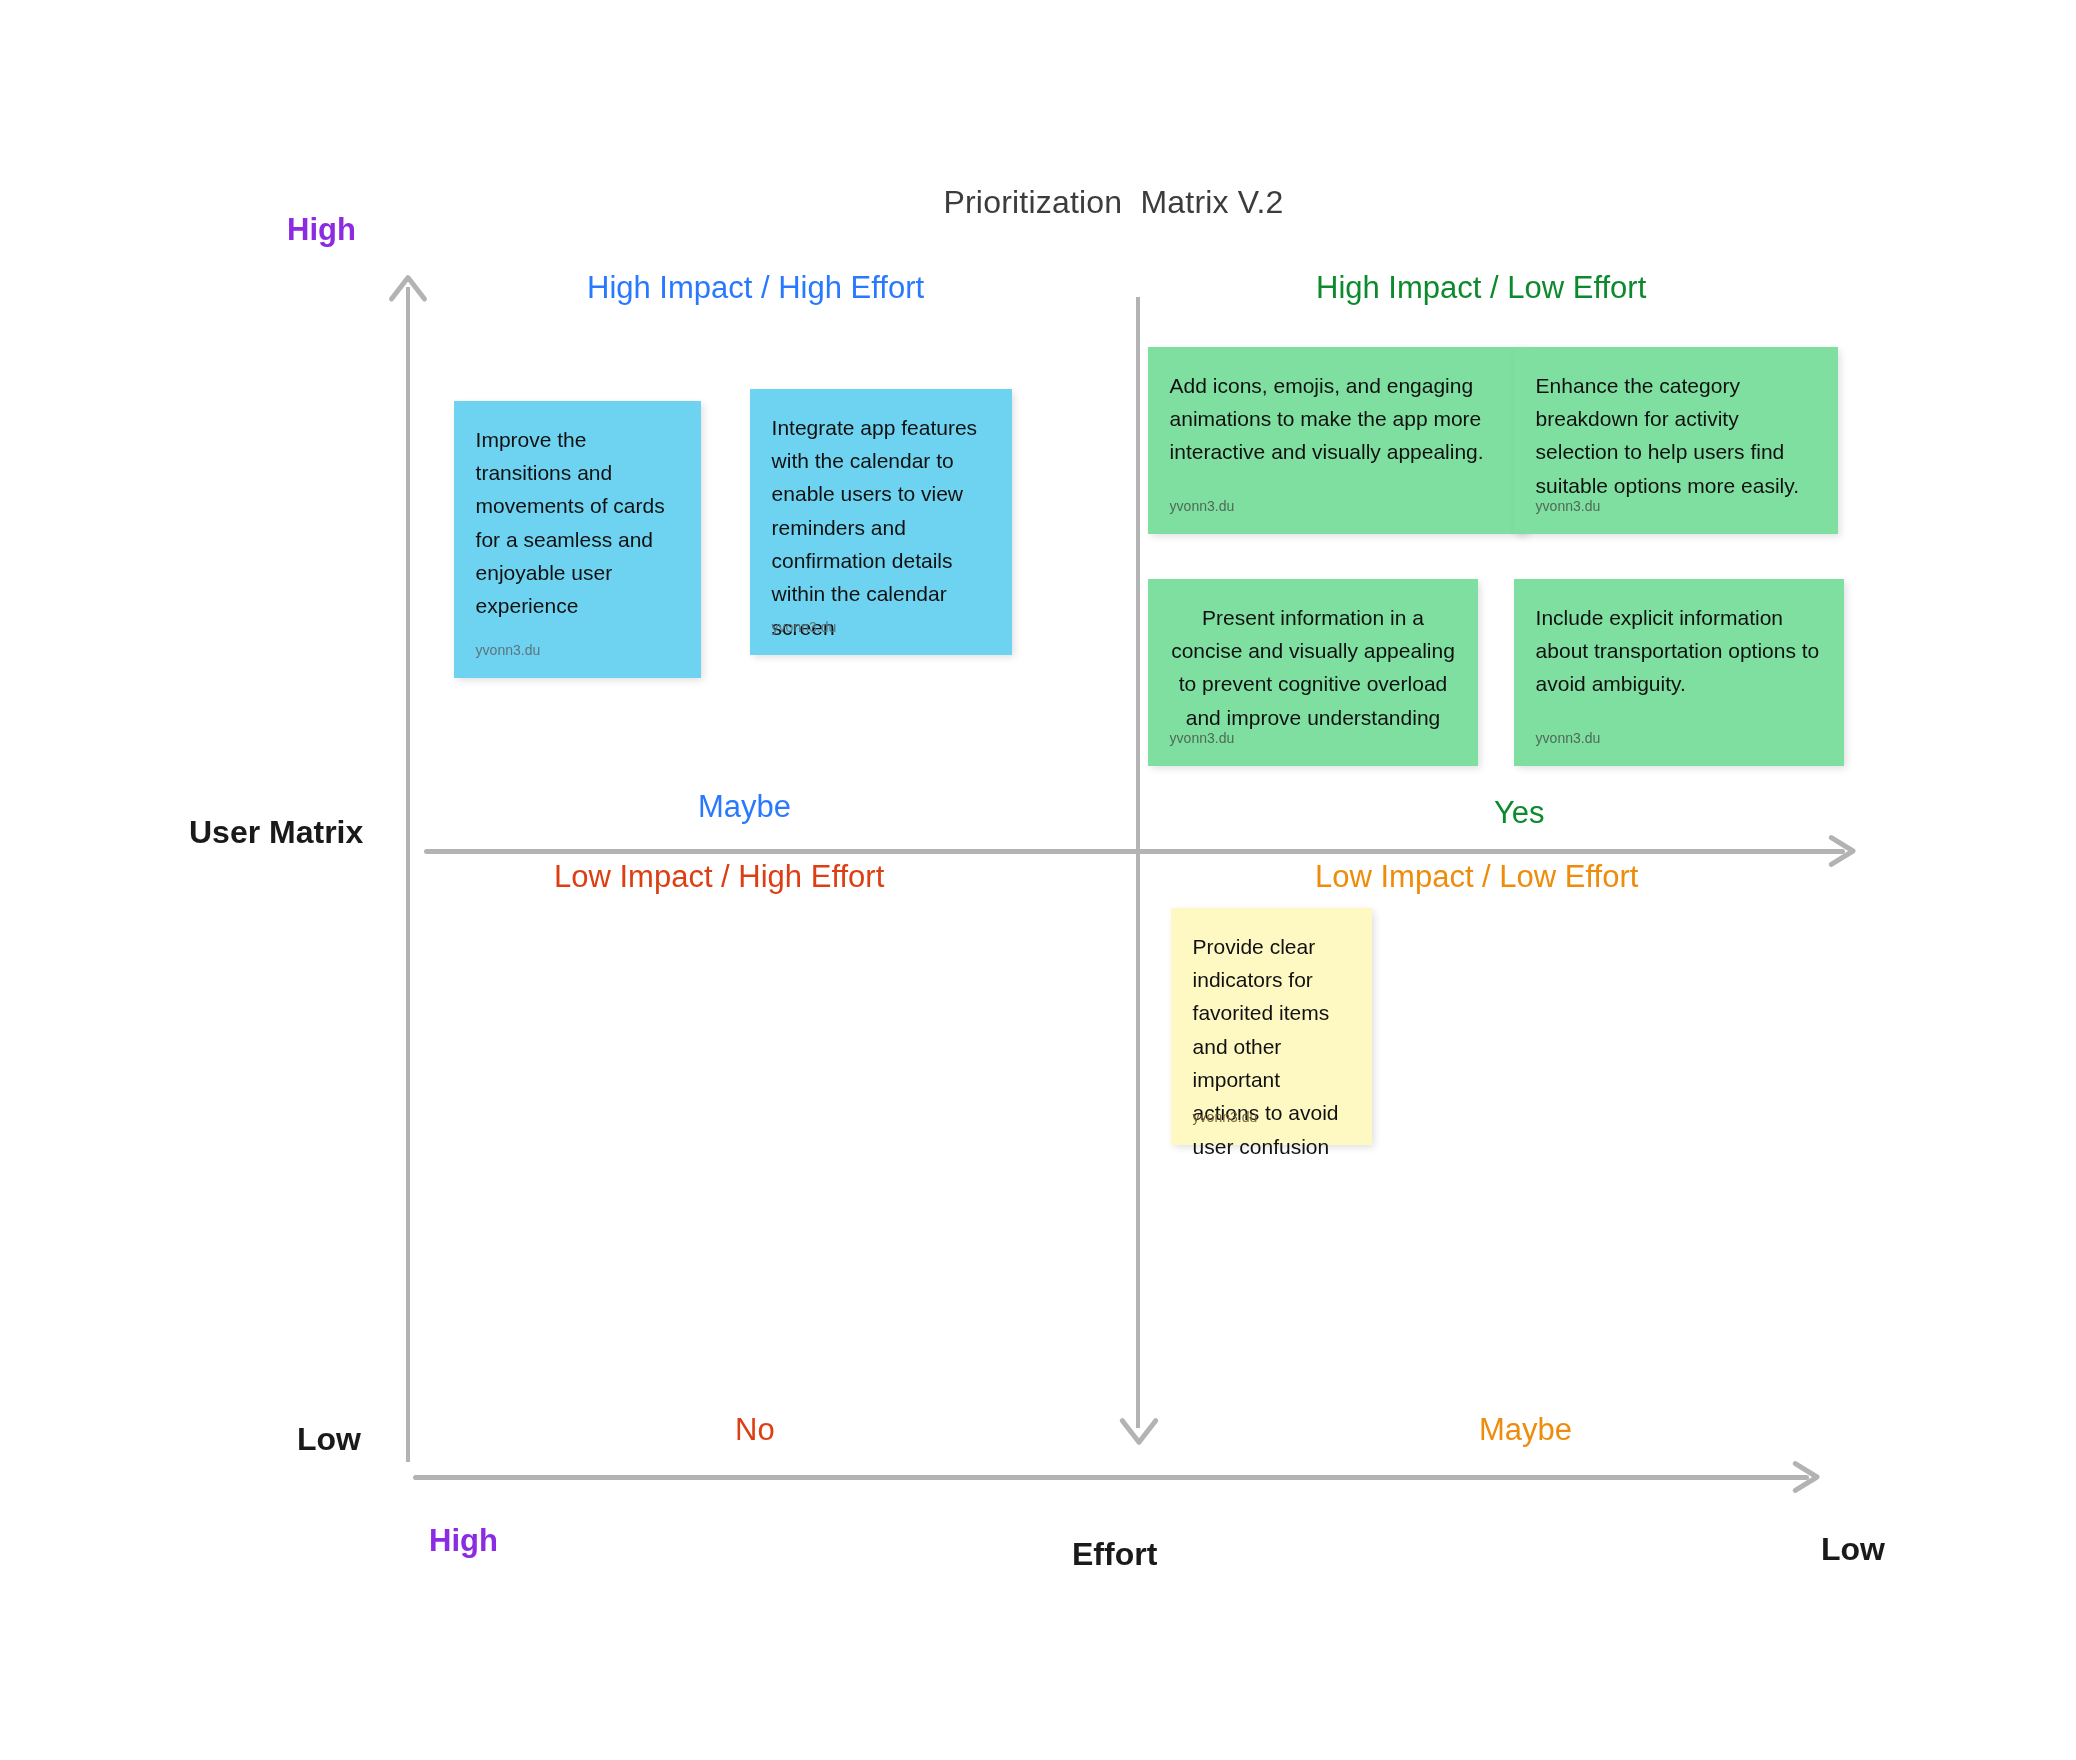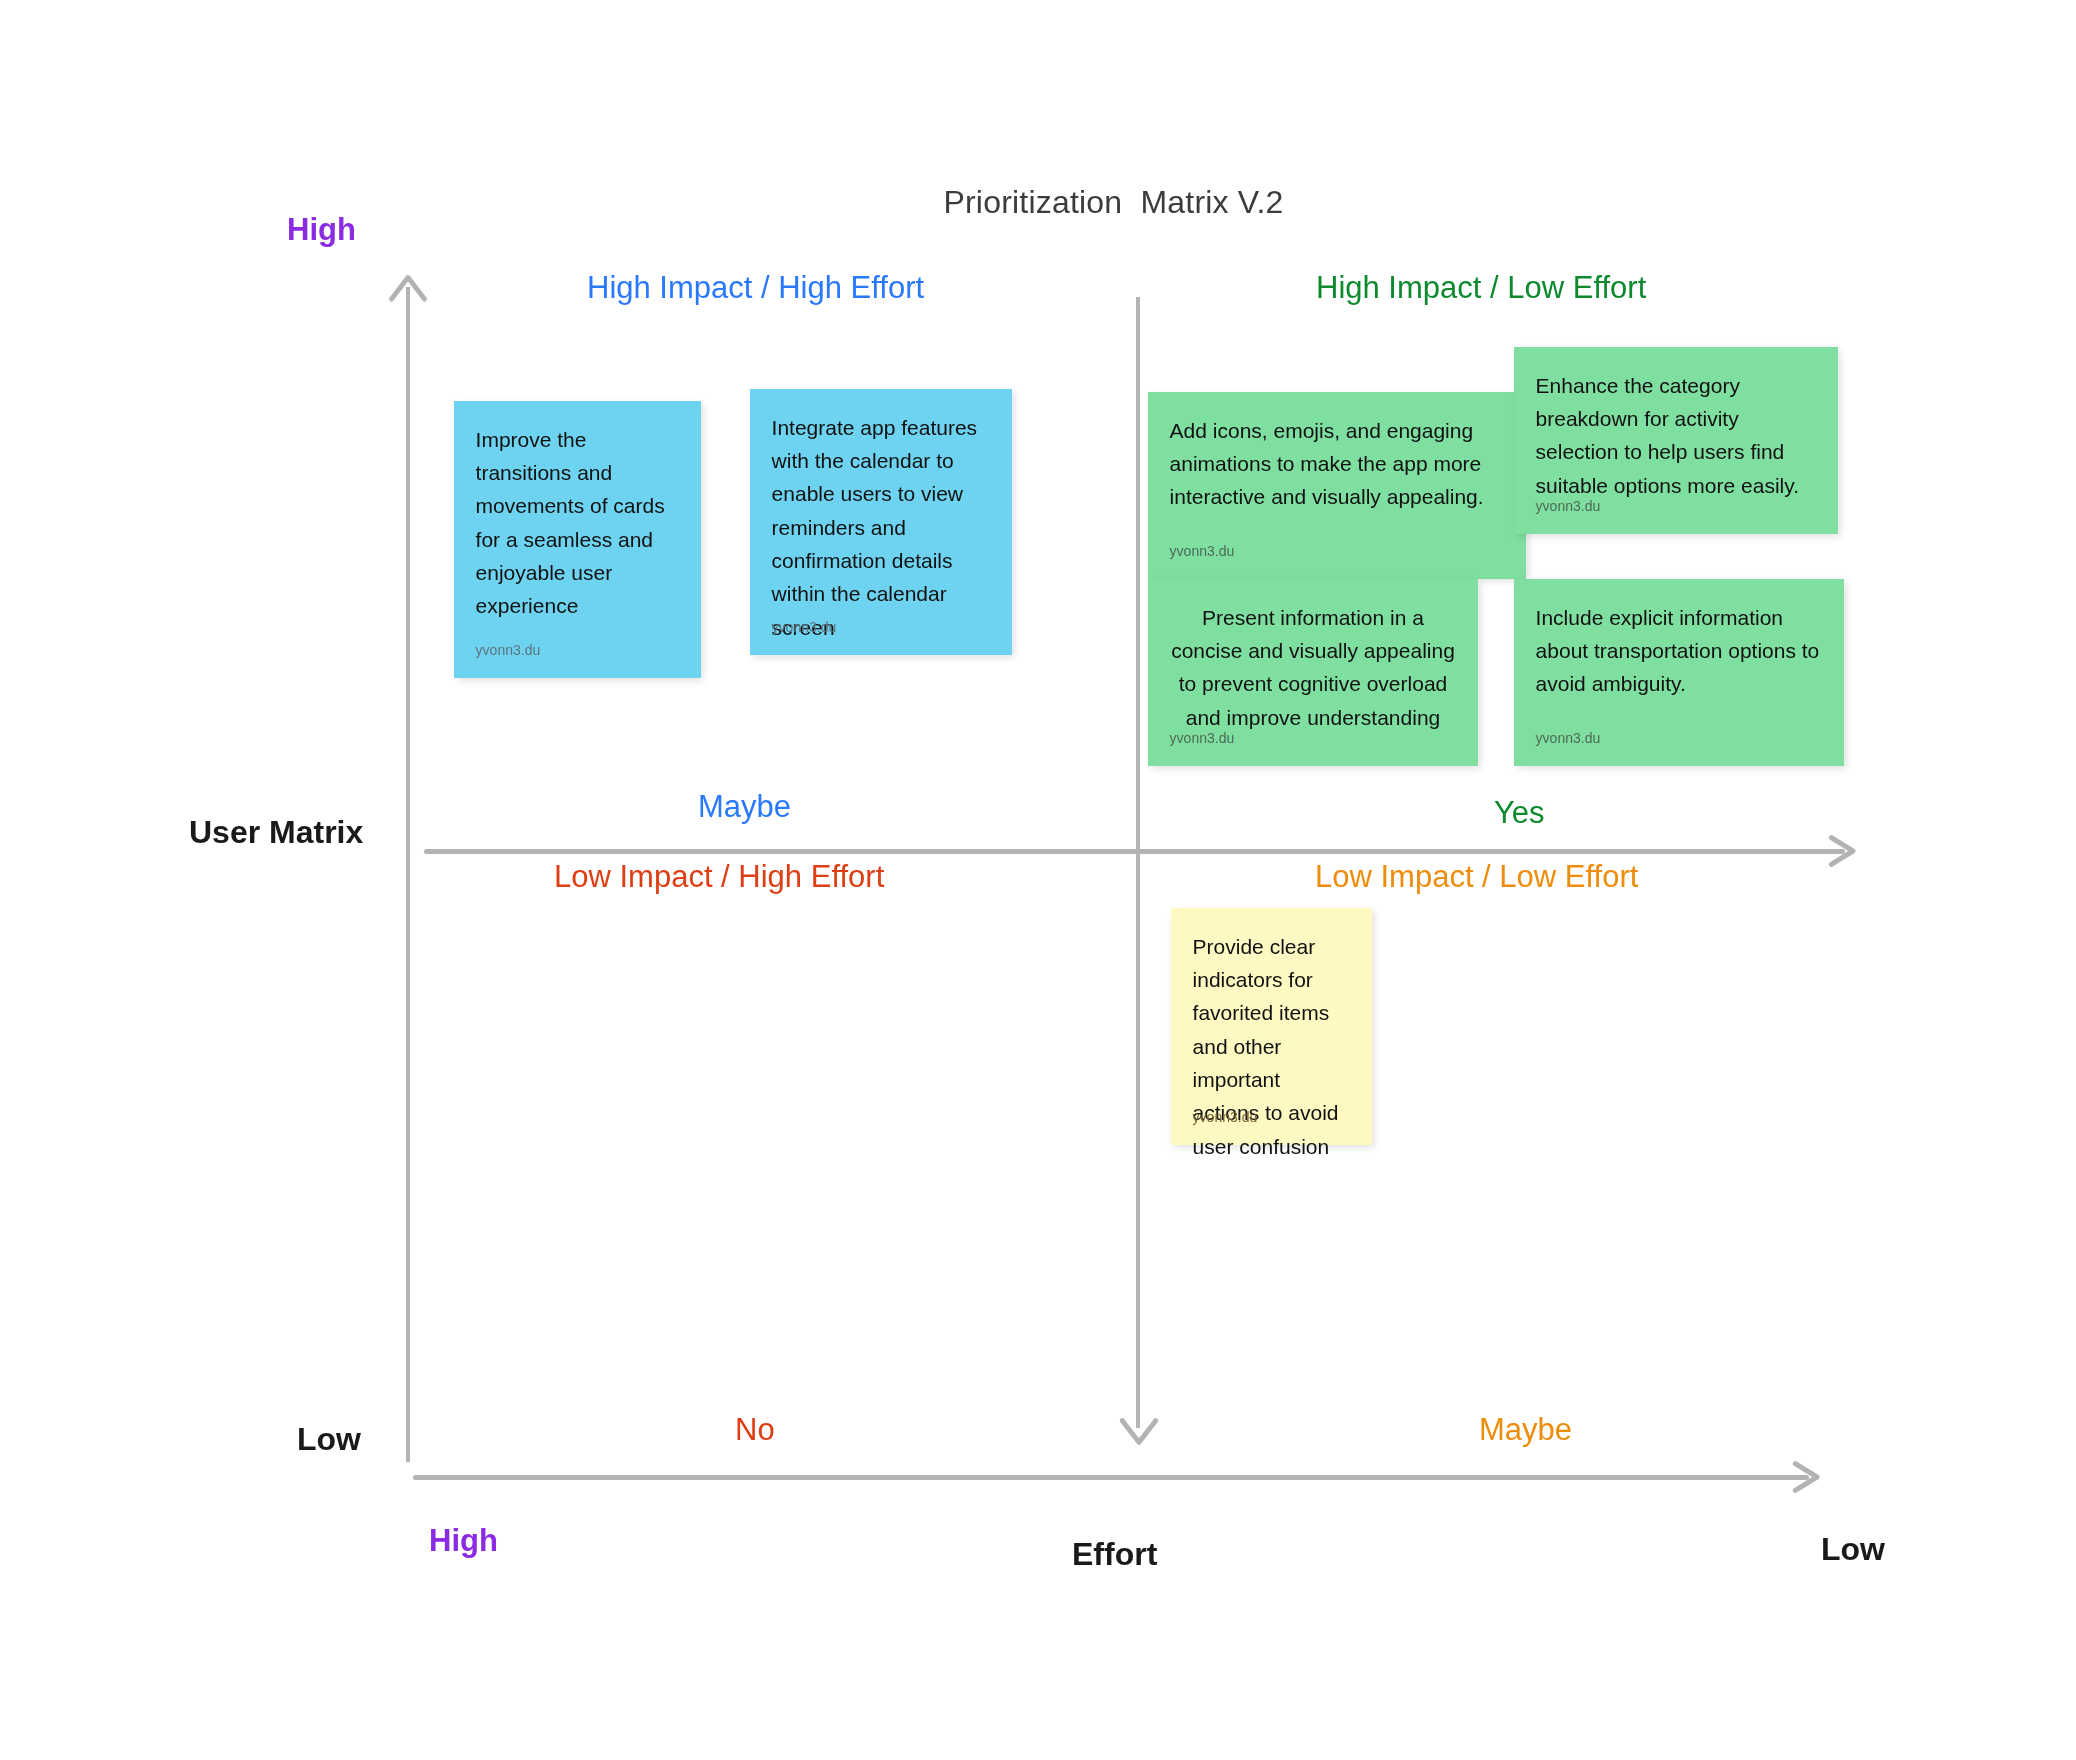--- a/index.html
+++ b/index.html
@@ -147,21 +147,21 @@
   .sticky-green  { background: #7FDFA0; }
   .sticky-orange { background: #fef9c3; }
   .sticky-green .note-author  { color: #4e6b58; }
   .sticky-orange .note-author { color: #7a6436; }
   .sticky-blue .note-author   { color: #5c7580; }
 
   
   .n-blue-1   { left: 454px;  top: 401px;  width: 247px;  height: 277px; }
   .n-blue-2   { left: 750px;  top: 389px;  width: 262px;  height: 266px; }
   
-  .n-green-1  { left: 1148px; top: 347px;  width: 378px;  height: 187px; margin-top: 45px; }
+  .n-green-1  { left: 1148px; top: 347px;  width: 378px;  height: 187px; }
   .n-green-2  { left: 1514px; top: 347px;  width: 324px;  height: 187px; }
   .n-green-3  { left: 1148px; top: 579px;  width: 330px;  height: 187px; text-align: center; }
   .n-green-4  { left: 1514px; top: 579px;  width: 330px;  height: 187px; }
   
   .n-orange-1 { left: 1171px; top: 908px; width: 201px;  height: 237px; }
 </style>
 </head>
 <body>
 
 <div id="board">

